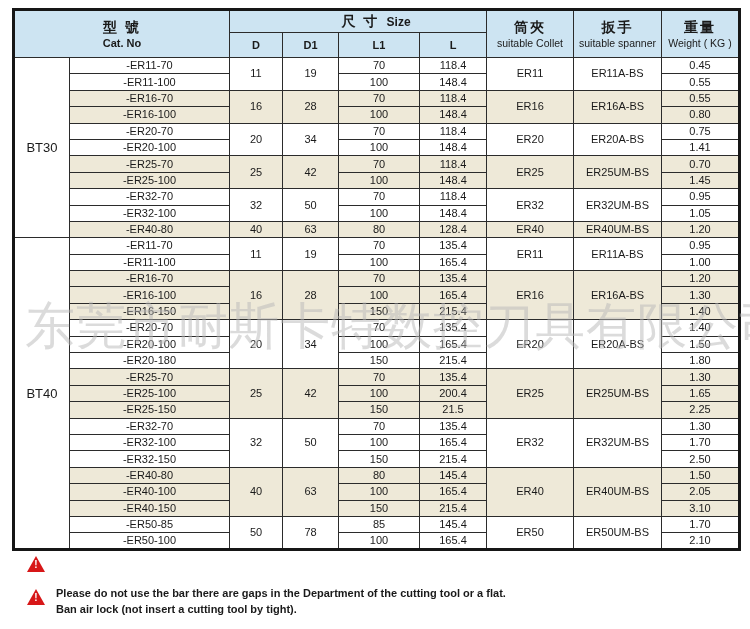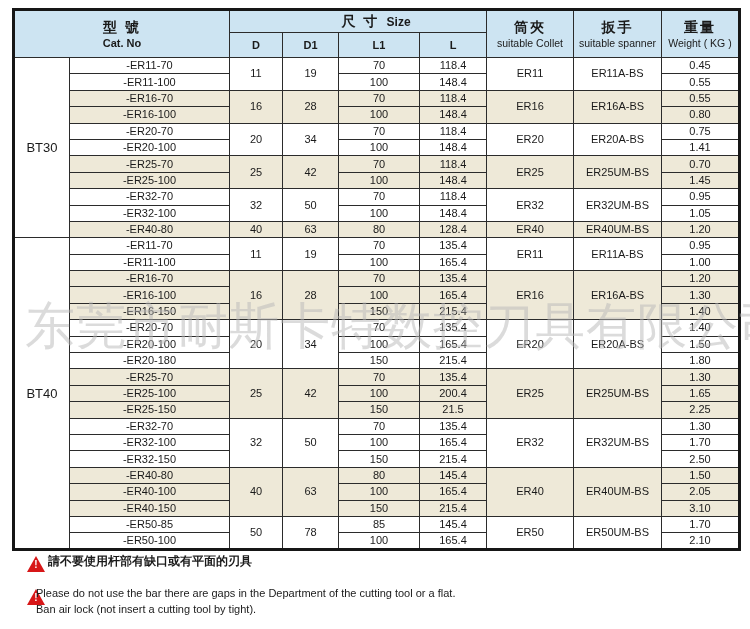--- a/index.html
+++ b/index.html
@@ -39,21 +39,21 @@
   .warn-icon { position:absolute; width:18px; height:16px; }
   .warn-icon::before {
     content:""; position:absolute; left:0; top:0; width:18px; height:16px;
     background:#d71718; clip-path:polygon(50% 0, 100% 100%, 0 100%);
   }
   .warn-icon::after {
     content:"!"; position:absolute; left:0; right:0; top:3px; text-align:center;
     color:#ffffff; font-weight:bold; font-size:10px; line-height:12px;
   }
   .note-zh { position:absolute; left:48px; top:553px; font-size:12px; font-weight:bold; line-height:17px; color:#1a1a1a; }
-  .note-en { position:absolute; left:36px; top:585px; font-size:11px; font-weight:normal; line-height:16px; color:#1a1a1a; }
+  .note-en { position:absolute; left:56px; top:585px; font-size:11px; font-weight:bold; line-height:16px; color:#1a1a1a; }
 </style>
 </head>
 <body>
 
 <div class="screen">
 
   <table class="spec">
     <colgroup>
       <col style="width:56px">
         <col style="width:160px">
@@ -332,21 +332,20 @@
           <td>165.4</td>
           <td>2.10</td>
         </tr>
       </tbody>
   </table>
 
   <div class="watermark">东莞市耐斯卡特数控刀具有限公司</div>
 
   <span class="warn-icon" style="left:27px; top:556px;"></span>
   <div class="note-zh">
-    <div>請不要使用杆部有缺口或有平面的刃具</div>
   </div>
 
   <span class="warn-icon" style="left:27px; top:589px;"></span>
   <div class="note-en">
     <div>Please do not use the bar there are gaps in the Department of the cutting tool or a flat.</div>
     <div>Ban air lock (not insert a cutting tool by tight).</div>
   </div>
 
 </div>
 

